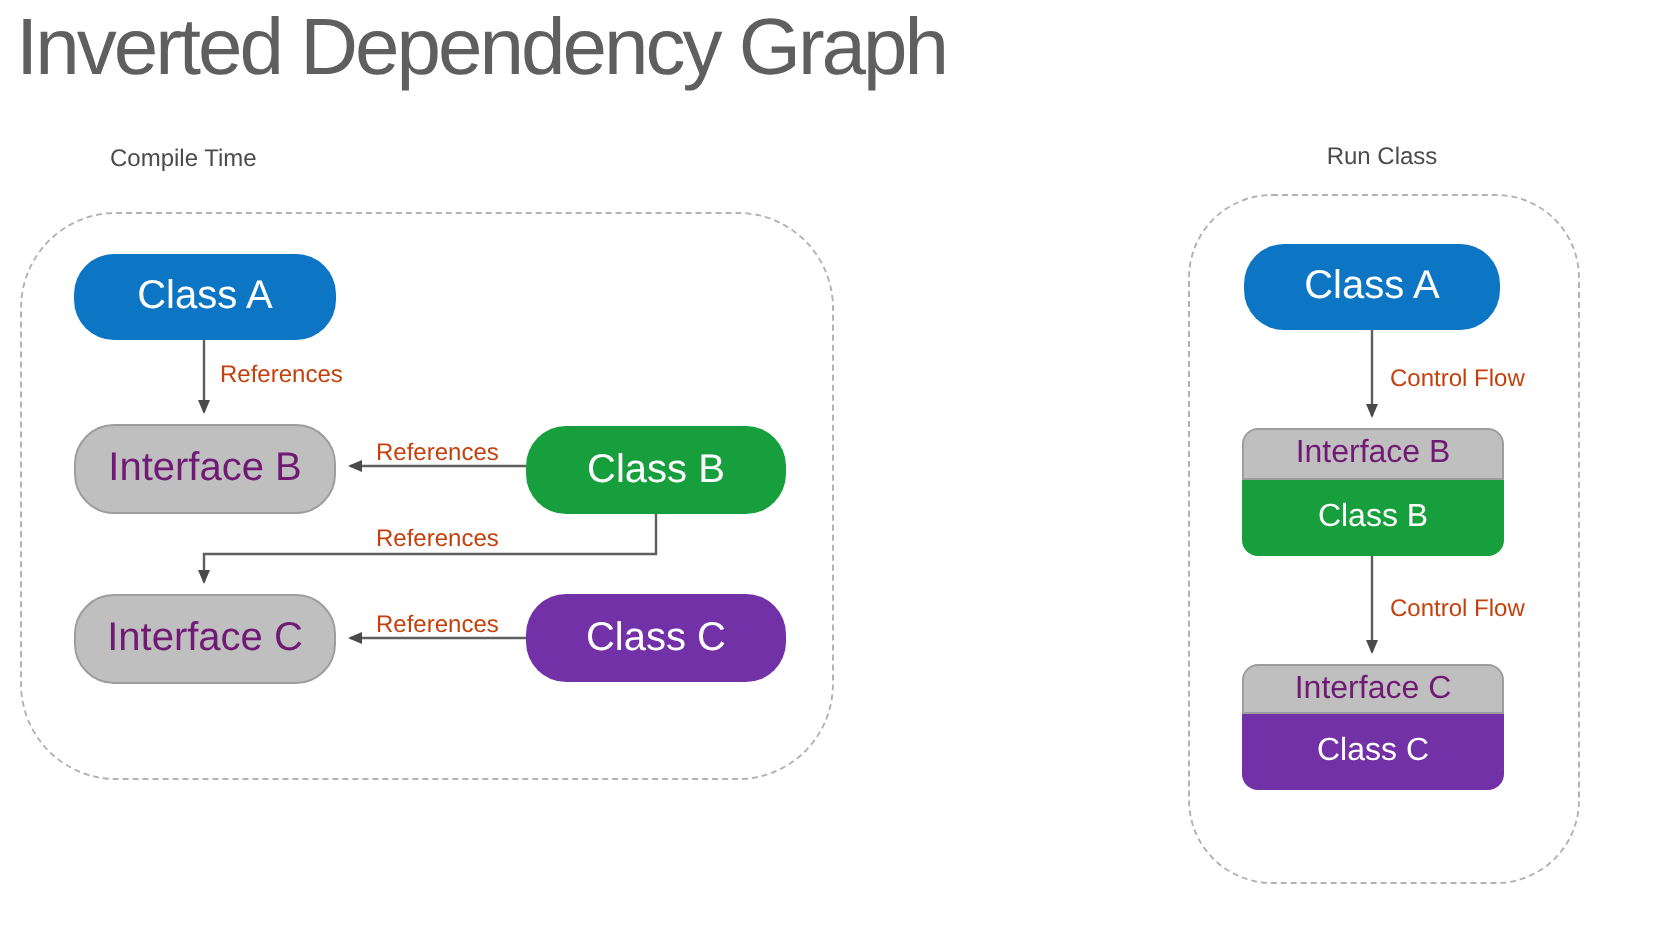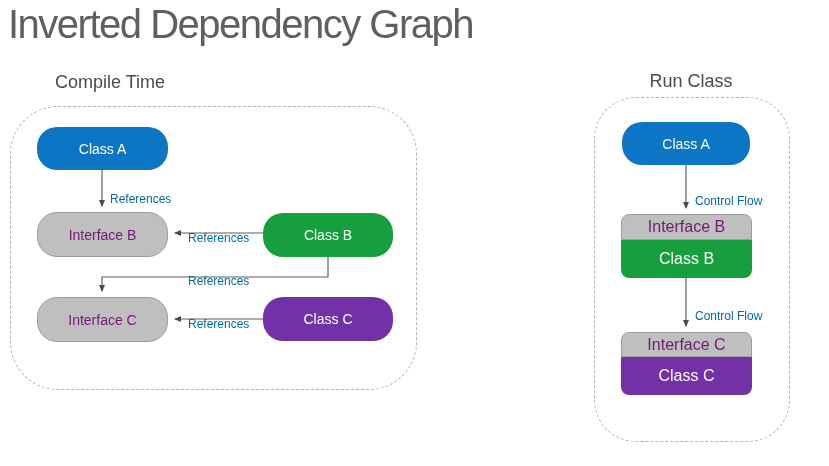--- a/index.html
+++ b/index.html
@@ -6,50 +6,50 @@
   .canvas {
     position:relative; width:829px; height:466px; background:#ffffff;
     font-family:"Liberation Sans","DejaVu Sans",sans-serif; overflow:hidden;
   }
   .page-title {
     position:absolute; left:8px; top:2px;
     font-size:40px; font-weight:300; letter-spacing:-1.5px; color:#5f5f5f;
     white-space:nowrap;
   }
   .panel-label {
-    position:absolute; font-size:18px; color:#4b4b4b; white-space:nowrap;
+    position:absolute; font-size:12px; color:#4b4b4b; white-space:nowrap;
   }
   .panel-border {
     position:absolute; border:1.5px dashed #b3b3b3; background:transparent;
   }
   .panel-border.compile { left:10px; top:106px; width:405px; height:282px; border-radius:48px; }
   .panel-border.run     { left:594px; top:97px; width:194px; height:343px; border-radius:42px; }
   .node {
     position:absolute; display:flex; align-items:center; justify-content:center;
-    border-radius:20px; font-size:14px; color:#ffffff; white-space:nowrap;
+    border-radius:20px; font-size:20px; color:#ffffff; white-space:nowrap;
     box-sizing:border-box;
   }
   .node.interface { border:1px solid #9d9d9d; color:#701a75; }
   .node.sm { font-size:16px; }
   .node.stack-top    { border-radius:8px 8px 0 0; }
   .node.stack-bottom { border-radius:0 0 8px 8px; }
   
   .c-class-a     { left:37px;  top:127px; width:131px; height:43px; }
   .c-interface-b { left:37px;  top:212px; width:131px; height:45px; }
   .c-class-b     { left:263px; top:213px; width:130px; height:44px; }
   .c-interface-c { left:37px;  top:297px; width:131px; height:45px; }
   .c-class-c     { left:263px; top:297px; width:130px; height:44px; }
   
   .r-class-a     { left:622px; top:122px; width:128px; height:43px; }
   .r-interface-b { left:621px; top:214px; width:131px; height:26px; }
   .r-class-b     { left:621px; top:240px; width:131px; height:38px; }
   .r-interface-c { left:621px; top:332px; width:131px; height:25px; }
   .r-class-c     { left:621px; top:357px; width:131px; height:38px; }
   .edge-label {
-    position:absolute; font-size:12px; color:#0369a1; white-space:nowrap;margin-top:12px;
+    position:absolute; font-size:12px; color:#c2410c; white-space:nowrap;
   }
   svg.connectors {
     position:absolute; left:0; top:0; width:829px; height:466px;
     pointer-events:none;
   }
   svg.connectors .wire { stroke:#5f5f5f; stroke-width:1.2; fill:none; }
 </style>
 </head>
 <body>
 

